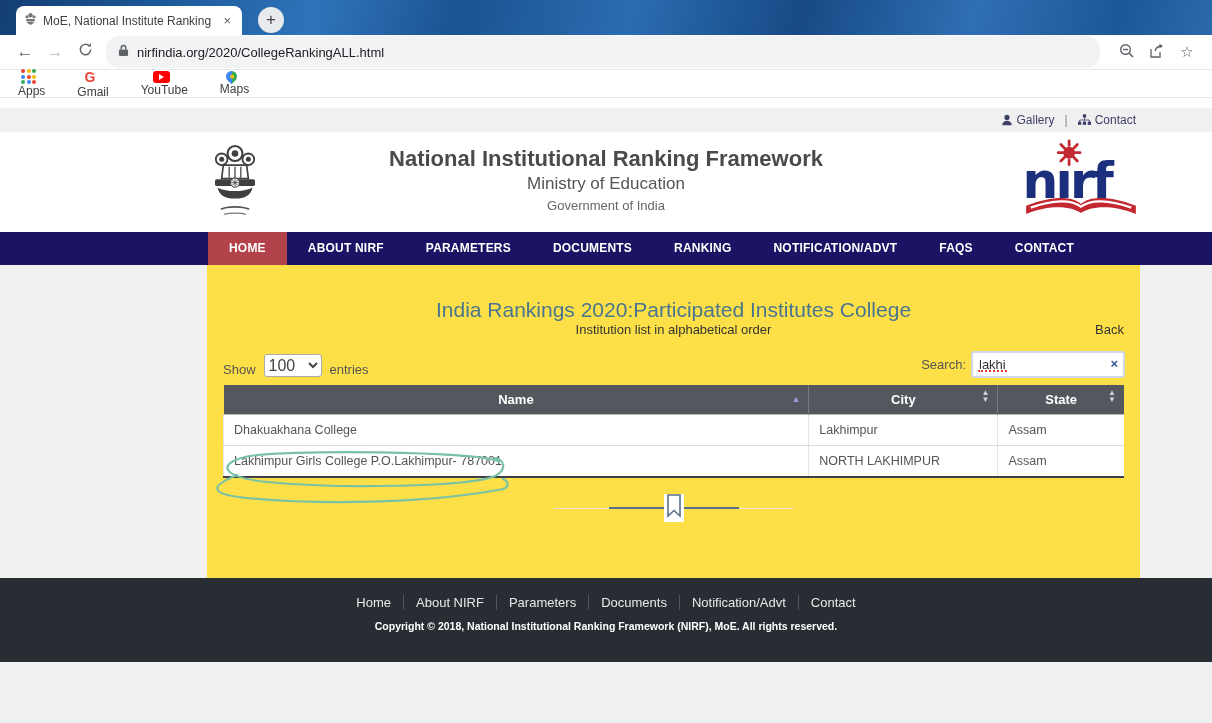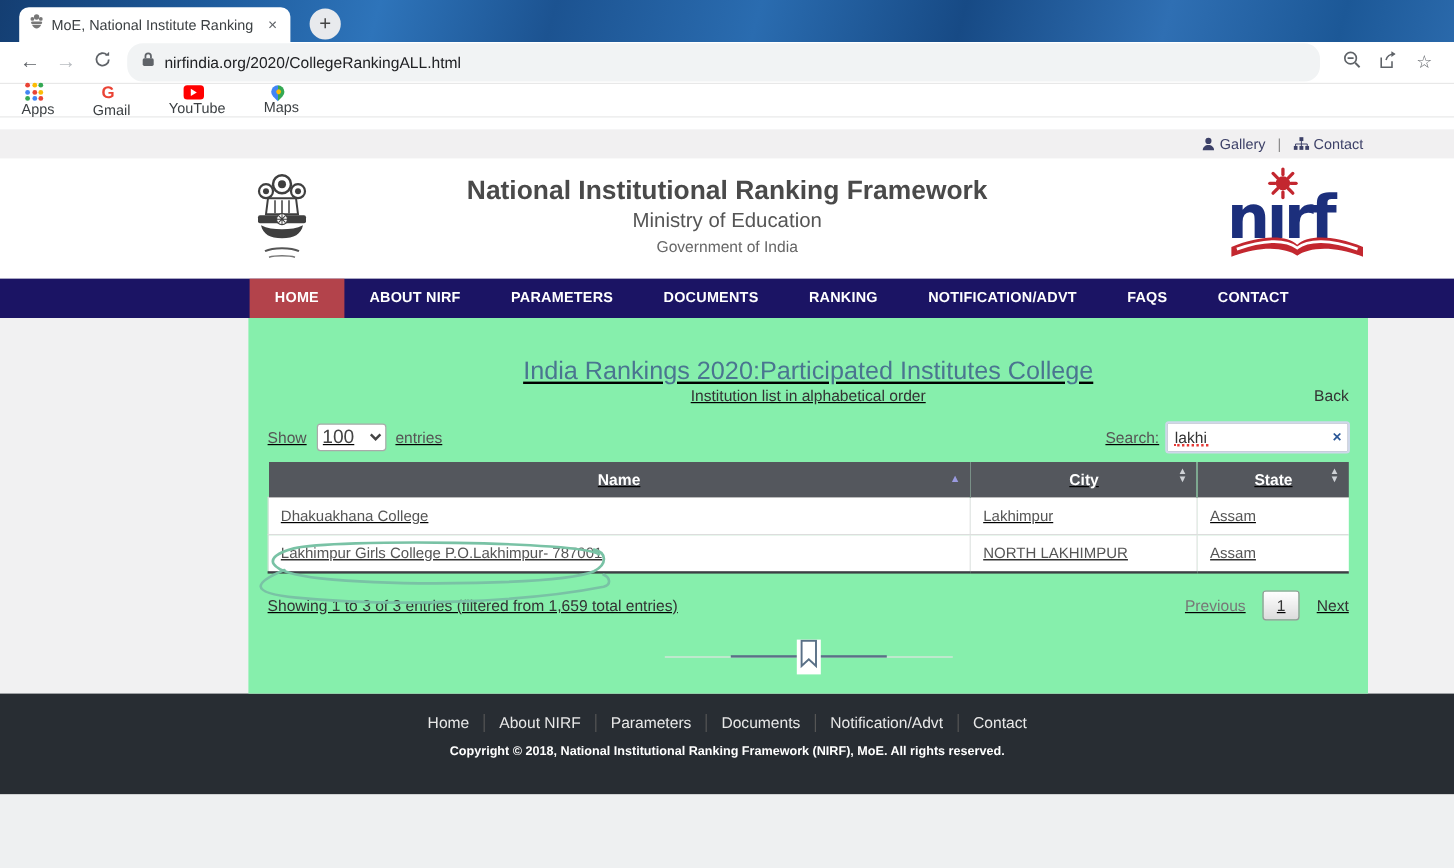--- a/index.html
+++ b/index.html
@@ -50,26 +50,26 @@
   .nirf-logo { position:absolute; right:67px; top:6px; }
 
   
   .mainnav { height:33px; background:#1b1464; display:flex; padding-left:208px; }
   .nav-item { color:#fff; font-size:12px; font-weight:bold; line-height:33px; padding:0 21px;
               letter-spacing:.2px; cursor:pointer; }
   .nav-item.active { background:#b3434b; }
 
   
   .main-area { background:#f1f1f2; }
-  .container { margin-left:207px; width:933px; background:#86efac; position:relative; padding-bottom:14px; min-height:313px;text-decoration:underline; }
+  .container { margin-left:207px; width:933px; background:#fde047; position:relative; padding-bottom:14px; min-height:313px; }
   .page-title { text-align:center; padding-top:33px; font-size:21px; color:#4a7590; }
   .caption-row { position:relative; height:18px; }
   .caption { text-align:center; font-size:13px; color:#333; }
   .back-link { position:absolute; right:16px; top:0; font-size:13px; color:#333; cursor:pointer; }
-  .controls-row { display:flex; align-items:center; margin:12px 16px 8px 16px; }
+  .controls-row { display:flex; align-items:flex-end; margin:12px 16px 8px 16px; }
   .show-label,.entries-label,.search-label { font-size:13px; color:#555; }
   .page-size { margin:0 8px; width:58px; height:23px; font-size:16px; color:#444;
                border:1px solid #aaa; border-radius:3px; background:#fff; }
   .search-wrap { margin-left:auto; display:flex; align-items:center; }
   .search-box { position:relative; margin-left:6px; }
   .search-input { width:152px; height:25px; border:1px solid #999; border-radius:2px;
                   font-size:13px; color:#333; padding:0 22px 0 6px; outline:2px solid #cfd8ea; outline-offset:-1px;}
   .squiggle { position:absolute; left:6px; bottom:5px; width:29px; border-bottom:2px dotted #e53935; }
   .search-clear { position:absolute; right:6px; top:4px; color:#2b5797; font-weight:bold; font-size:13px; cursor:pointer; }
 
@@ -330,28 +330,20 @@
           <td>Assam</td>
         </tr>
         <tr>
           <td>Lakhimpur Girls College P.O.Lakhimpur- 787001</td>
           <td>NORTH LAKHIMPUR</td>
           <td>Assam</td>
         </tr>
       </tbody>
     </table>
 
-    <div class="status-row">
-      <span class="status-text">Showing 1 to 3 of 3 entries (filtered from 1,659 total entries)</span>
-      <div class="pagination">
-        <span class="pg-prev">Previous</span>
-        <span class="pg-current">1</span>
-        <span class="pg-next">Next</span>
-      </div>
-    </div>
 
     <div class="divider-row">
       <span class="div-line-light"></span>
       <span class="div-line-dark"></span>
       <span class="div-bookmark">
         <svg width="16" height="24" viewBox="0 0 16 24">
             <path d="M2 1h12v21l-6-5.5L2 22z" fill="#fff" stroke="#5a7087" stroke-width="1.6"></path>
           </svg>
       </span>
     </div>

